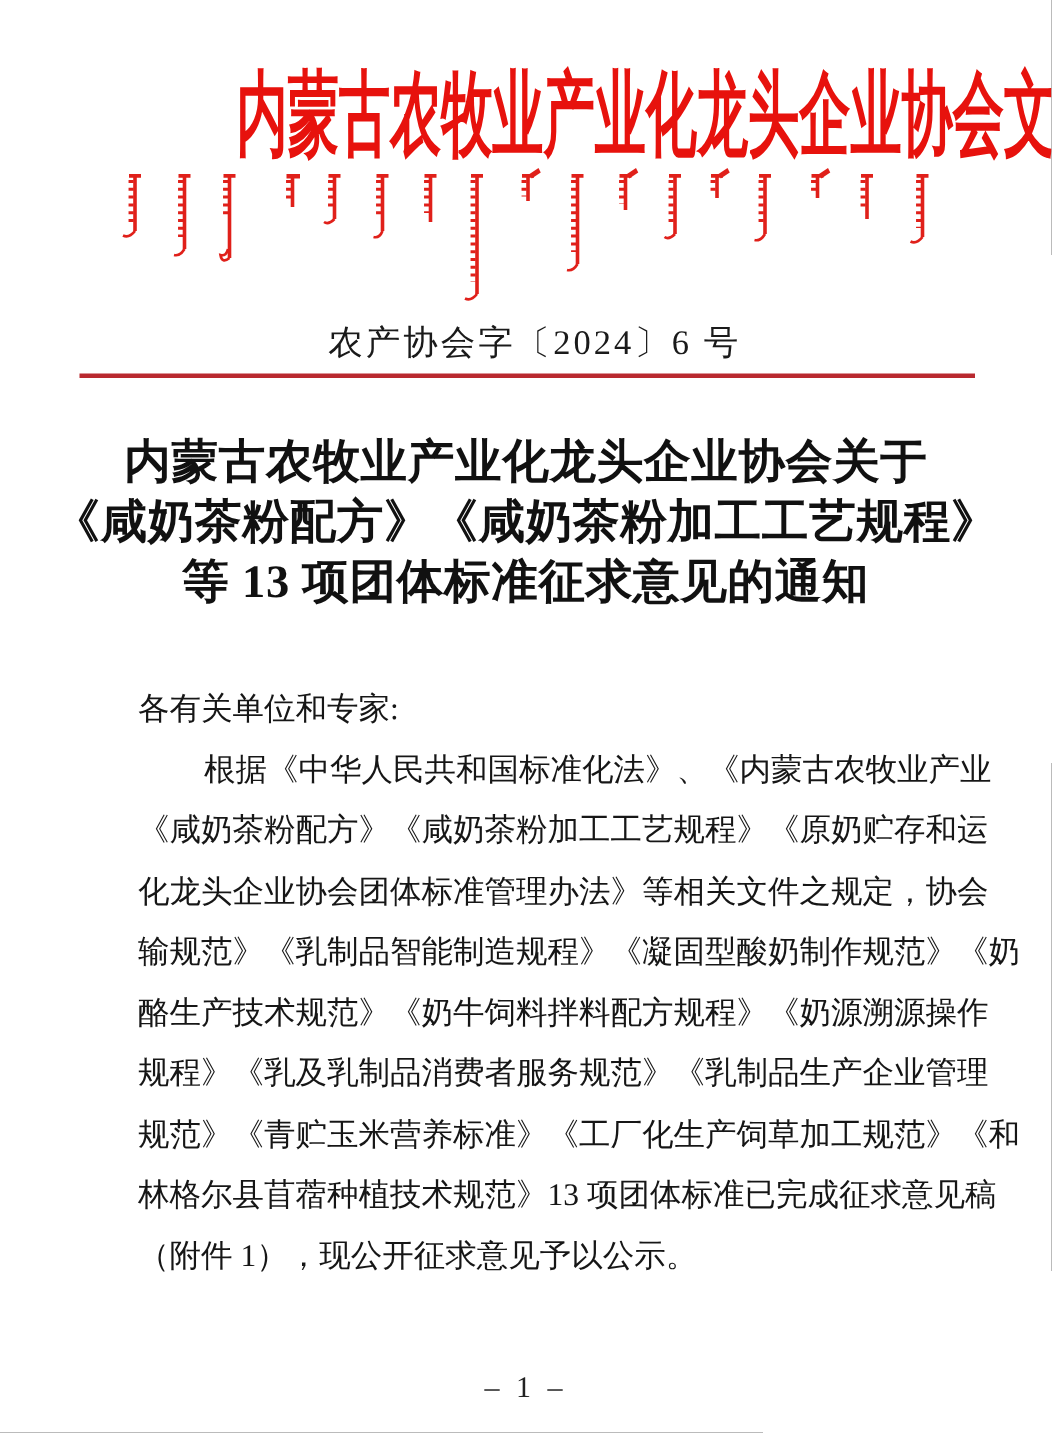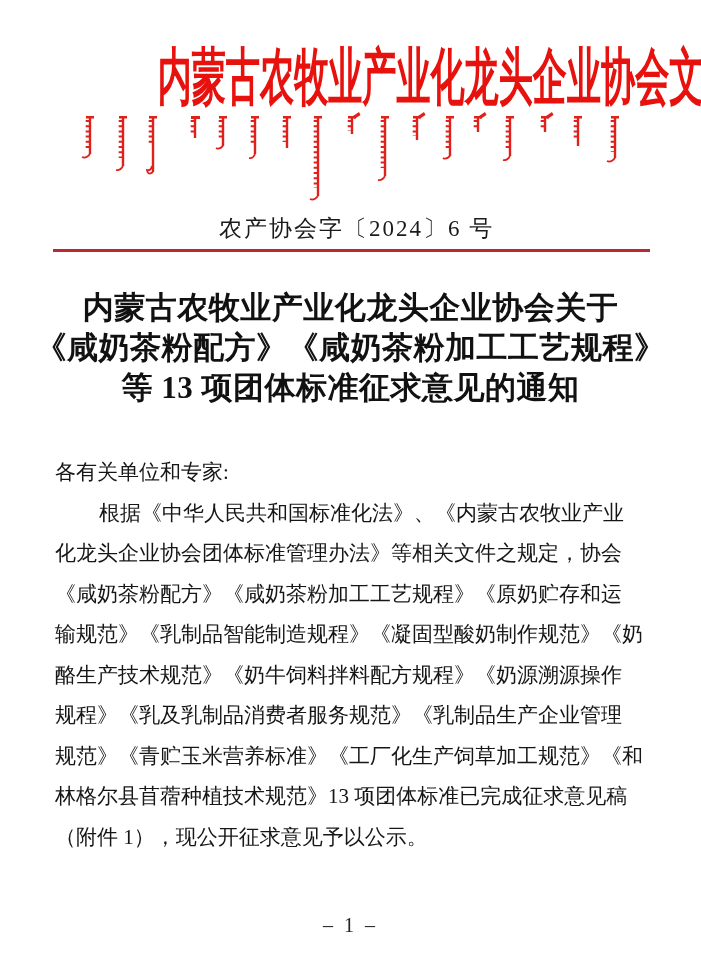--- a/index.html
+++ b/index.html
@@ -70,21 +70,21 @@
   }
   
   .body-text {
     position: absolute;
     top: 452px; left: 55px;
     width: 596px;
     font-size: 21px;
     line-height: 40.5px;
     color: #161616;
   }
-  .body-line { white-space: nowrap; }
+  .body-line { white-space: nowrap; margin-left: 37px; }
   .body-line.indent { text-indent: 44px; }
   
   .page-number {
     position: absolute;
     top: 914px; left: 0; right: 0;
     text-align: center;
     font-size: 20px;
     letter-spacing: 3px;
     color: #222;
     white-space: nowrap;
@@ -205,22 +205,22 @@
 
   <div class="notice-title">
     <div>内蒙古农牧业产业化龙头企业协会关于</div>
     <div>《咸奶茶粉配方》《咸奶茶粉加工工艺规程》</div>
     <div>等 13 项团体标准征求意见的通知</div>
   </div>
 
   <div class="body-text">
     <div class="body-line">各有关单位和专家:</div>
     <div class="body-line indent">根据《中华人民共和国标准化法》、《内蒙古农牧业产业</div>
+    <div class="body-line">《咸奶茶粉配方》《咸奶茶粉加工工艺规程》《原奶贮存和运</div>
     <div class="body-line">化龙头企业协会团体标准管理办法》等相关文件之规定，协会</div>
-    <div class="body-line">《咸奶茶粉配方》《咸奶茶粉加工工艺规程》《原奶贮存和运</div>
     <div class="body-line">输规范》《乳制品智能制造规程》《凝固型酸奶制作规范》《奶</div>
     <div class="body-line">酪生产技术规范》《奶牛饲料拌料配方规程》《奶源溯源操作</div>
     <div class="body-line">规程》《乳及乳制品消费者服务规范》《乳制品生产企业管理</div>
     <div class="body-line">规范》《青贮玉米营养标准》《工厂化生产饲草加工规范》《和</div>
     <div class="body-line">林格尔县苜蓿种植技术规范》13 项团体标准已完成征求意见稿</div>
     <div class="body-line">（附件 1），现公开征求意见予以公示。</div>
   </div>
 
   <div class="page-number">– 1 –</div>
 

